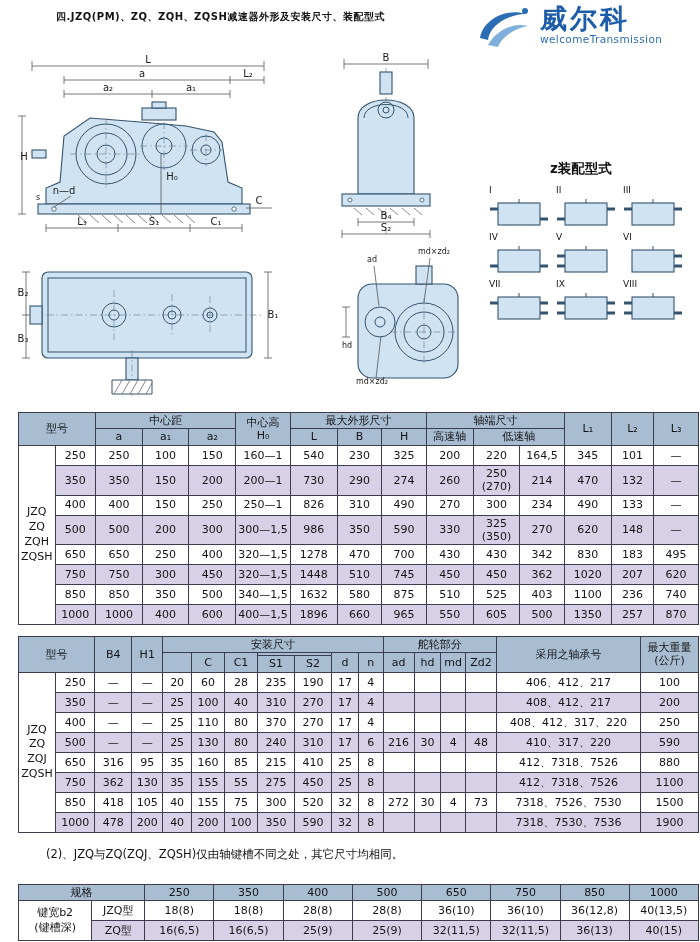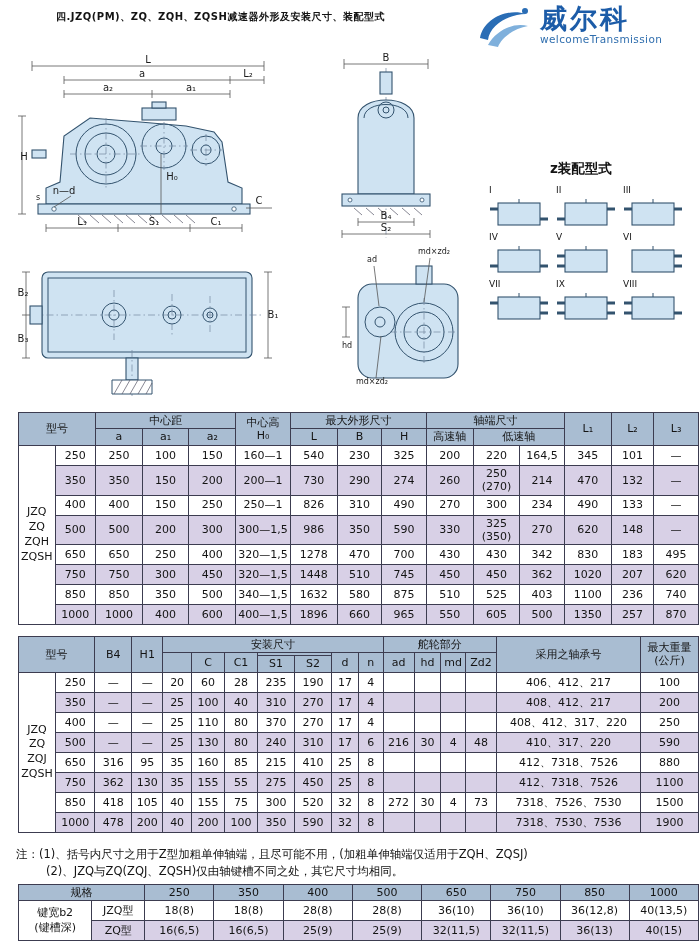--- a/index.html
+++ b/index.html
@@ -683,21 +683,20 @@
             <td></td>
             <td></td>
             <td>7318、7530、7536</td>
             <td>1900</td>
           </tr>
         </tbody>
     </table>
   </div>
 
   <div class="notes">
-    <div>注：(1)、括号内尺寸之用于Z型加粗单伸轴端，且尽可能不用，(加粗单伸轴端仅适用于ZQH、ZQSJ)</div>
     <div class="note2">(2)、JZQ与ZQ(ZQJ、ZQSH)仅由轴键槽不同之处，其它尺寸均相同。</div>
   </div>
 
   <div class="tbl" style="top:884px">
     <table>
       <colgroup>
         <col style="width:72px">
           <col style="width:52px">
         <col style="width:68px">
           <col style="width:68px">

